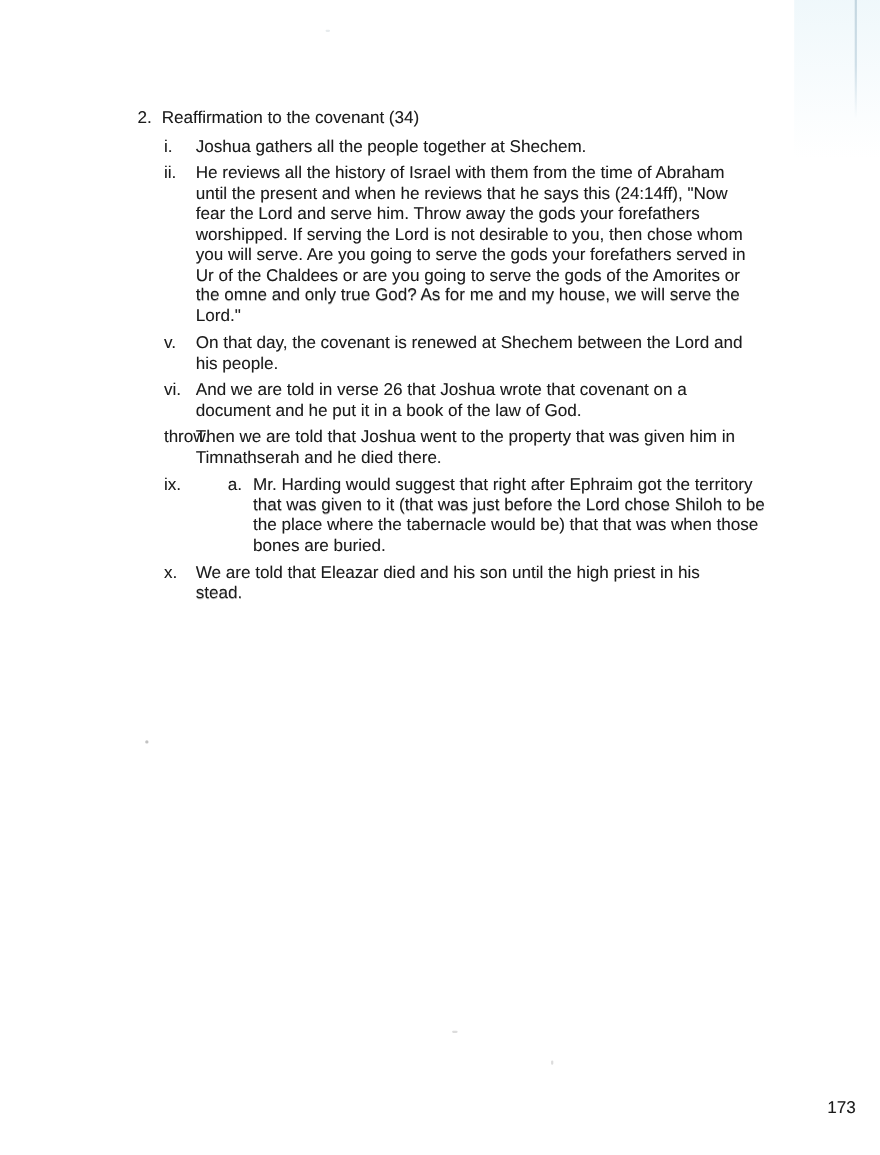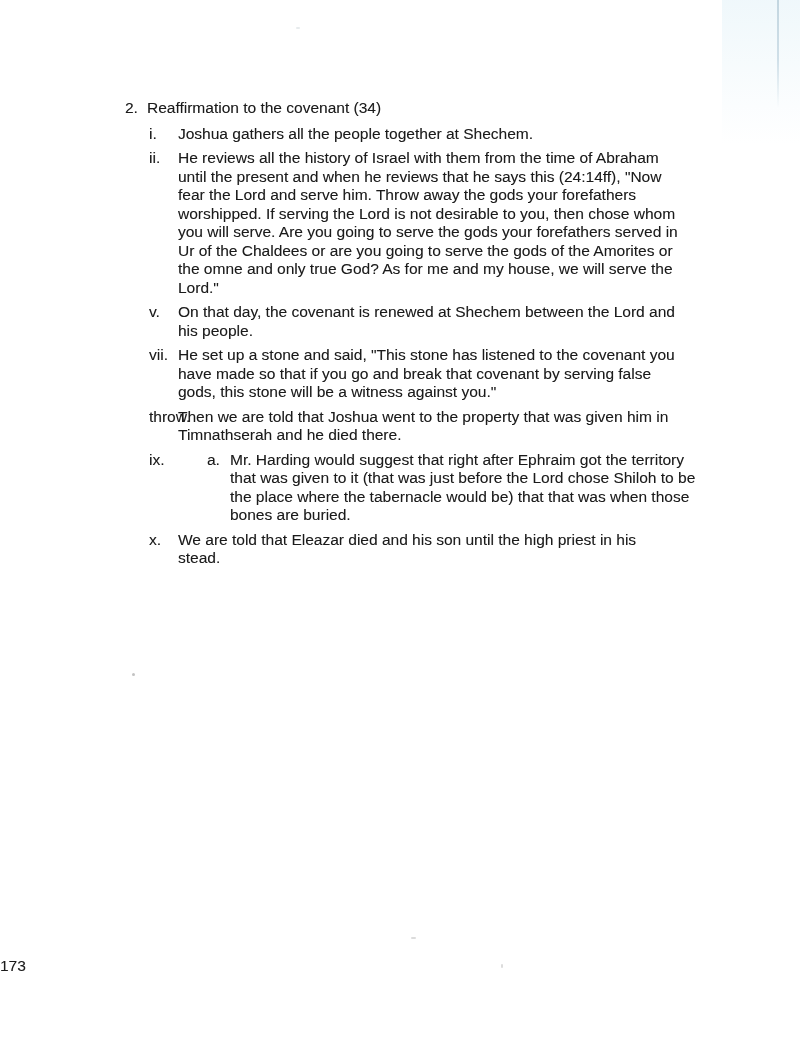--- a/index.html
+++ b/index.html
@@ -59,24 +59,24 @@
     margin-top: 6px;
     width: 480px;
   }
   .sub > .marker {
     position: absolute;
     left: 0;
     top: 0;
   }
   .pagenum {
     position: absolute;
-    top: 957px;
+    top: 999px;
     left: 0;
     width: 778px;
-    text-align: left;
+    text-align: right;
   }
   
   .scan-streak-right {
     position: absolute;
     left: 777px;
     top: 0;
     width: 2px;
     height: 108px;
     background: linear-gradient(to bottom, #c3d6e0 0%, #cfdfe8 55%, rgba(207,223,232,0) 100%);
   }
@@ -162,27 +162,26 @@
       </div>
 
 
 
       <div class="item">
         <span class="marker">v.</span>
         <div class="itext">On that day, the covenant is renewed at Shechem between the Lord and
 his people.</div>
       </div>
 
-
-      <div class="item">
-        <span class="marker">vii.</span>
-        <div class="itext">He set up a stone and said, "This stone has listened to the covenant you
-have made so that if you go and break that covenant by serving false
-gods, this stone will be a witness against you."</div>
-      </div>
+      <div class="item">
+        <span class="marker">vi.</span>
+        <div class="itext">And we are told in verse 26 that Joshua wrote that covenant on a
+document and he put it in a book of the law of God.</div>
+      </div>
+
 
       <div class="item">
         <span class="marker">throw.</span>
         <div class="itext">Then we are told that Joshua went to the property that was given him in
 Timnathserah and he died there.</div>
       </div>
 
       <div class="item">
         <span class="marker">ix.</span>
         <div class="sub">

